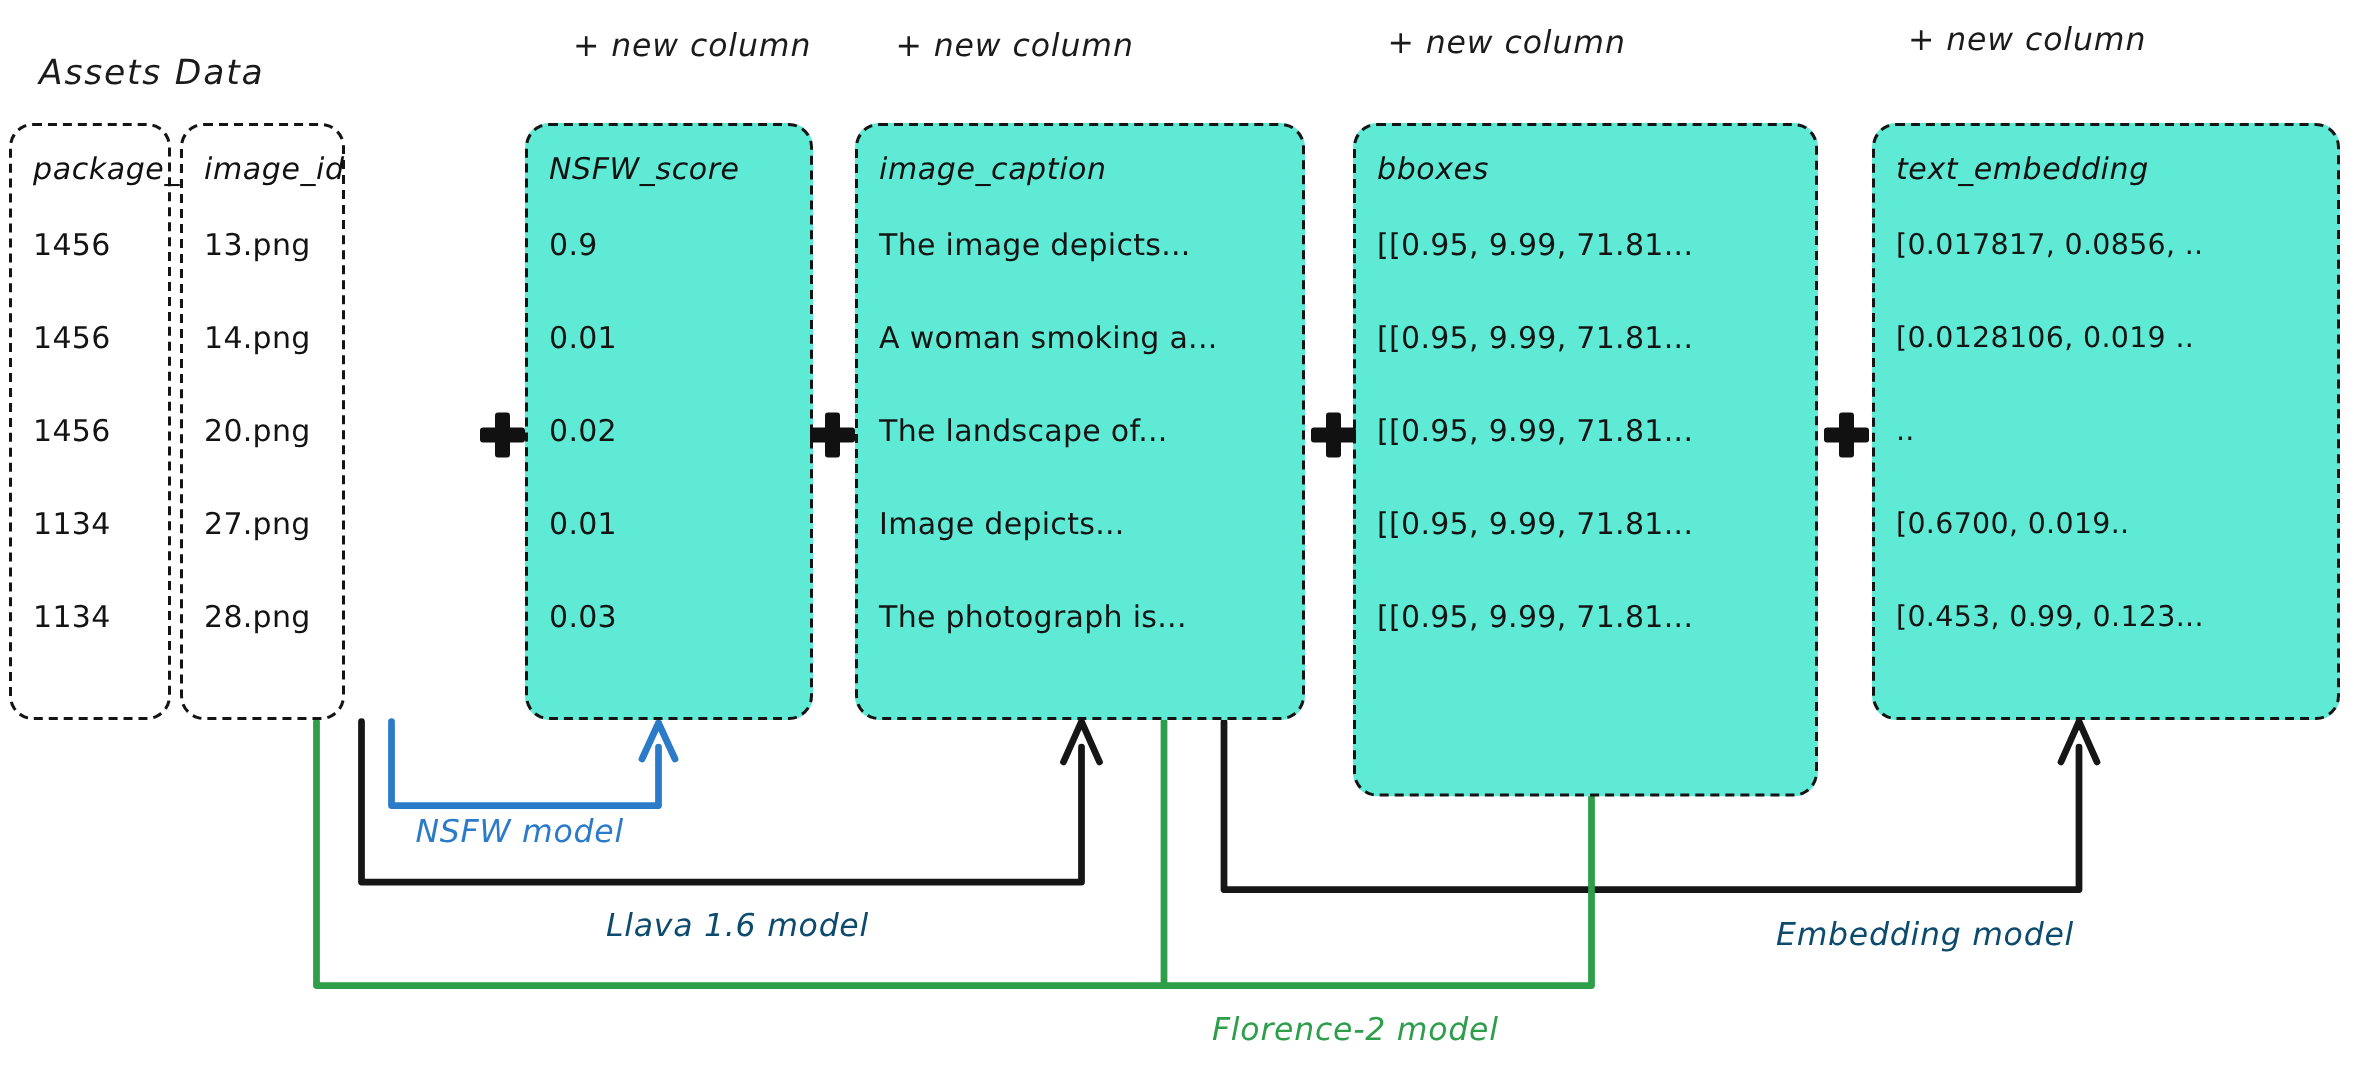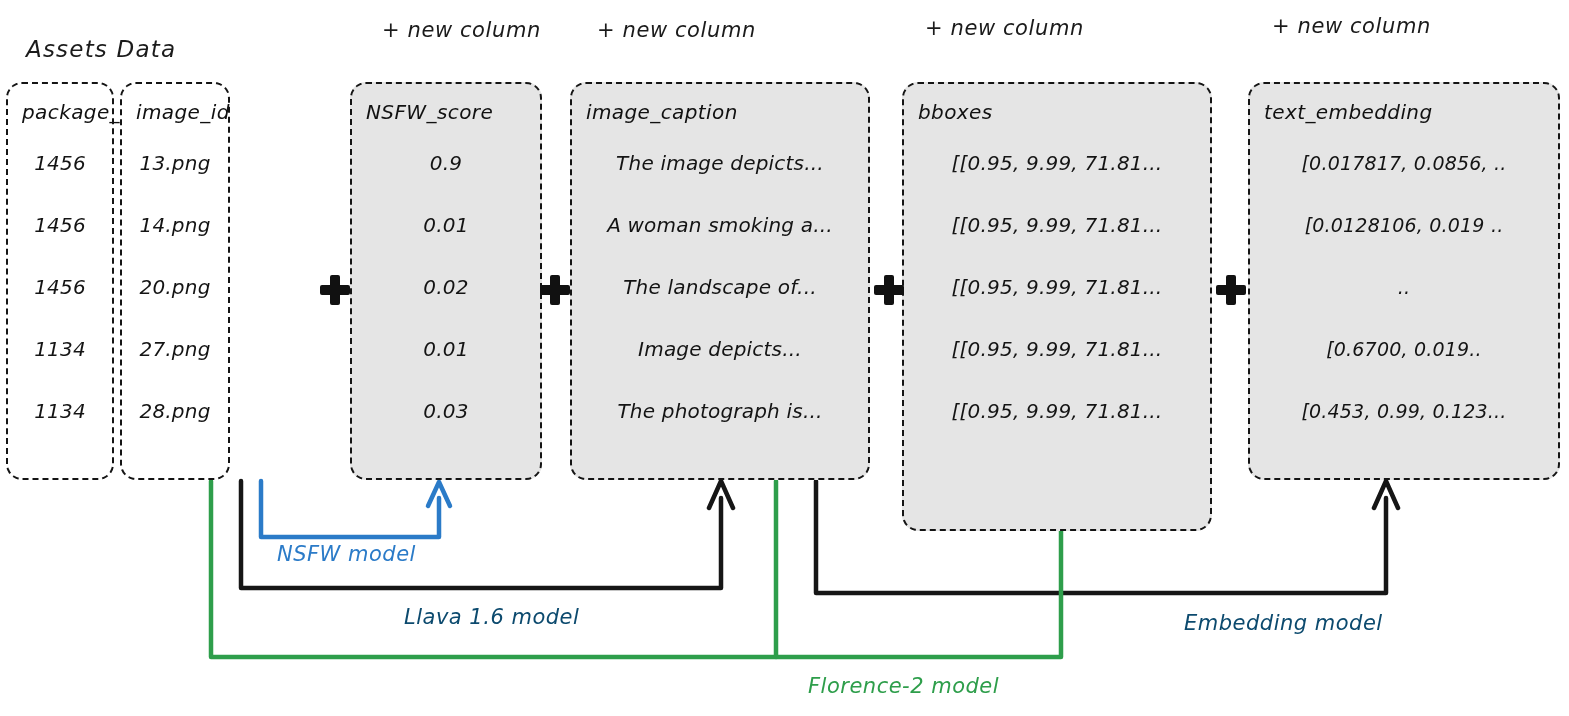--- a/index.html
+++ b/index.html
@@ -44,41 +44,39 @@
 
   
   .colbox {
     position: absolute;
     box-sizing: border-box;
     border: 2.5px dashed #141414;
     border-radius: 16px;
     background: #ffffff;
     padding: 16px 14px 10px 14px;
   }
-  .colbox.tinted { background: #e5e5e5; }
+  .colbox.tinted { background: #5eead4; }
 
   .col-head {
     font-family: "DejaVu Sans", sans-serif;
     font-size: 20px;
     font-style: italic;
     letter-spacing: 0.4px;
     color: #111111;
     white-space: nowrap;
     margin-bottom: 8px;
   }
   .col-cell {
     font-family: "DejaVu Sans", sans-serif;
     font-size: 20px;
-    font-style: italic;
     letter-spacing: 0.2px;
     color: #141414;
     white-space: nowrap;
     height: 62px;
     line-height: 62px;
-    text-align: center;
   }
   .col-cell.small { font-size: 19px; }
 
   
   .plus {
     position: absolute;
     width: 30px;
     height: 30px;
     color: #111111;
   }

